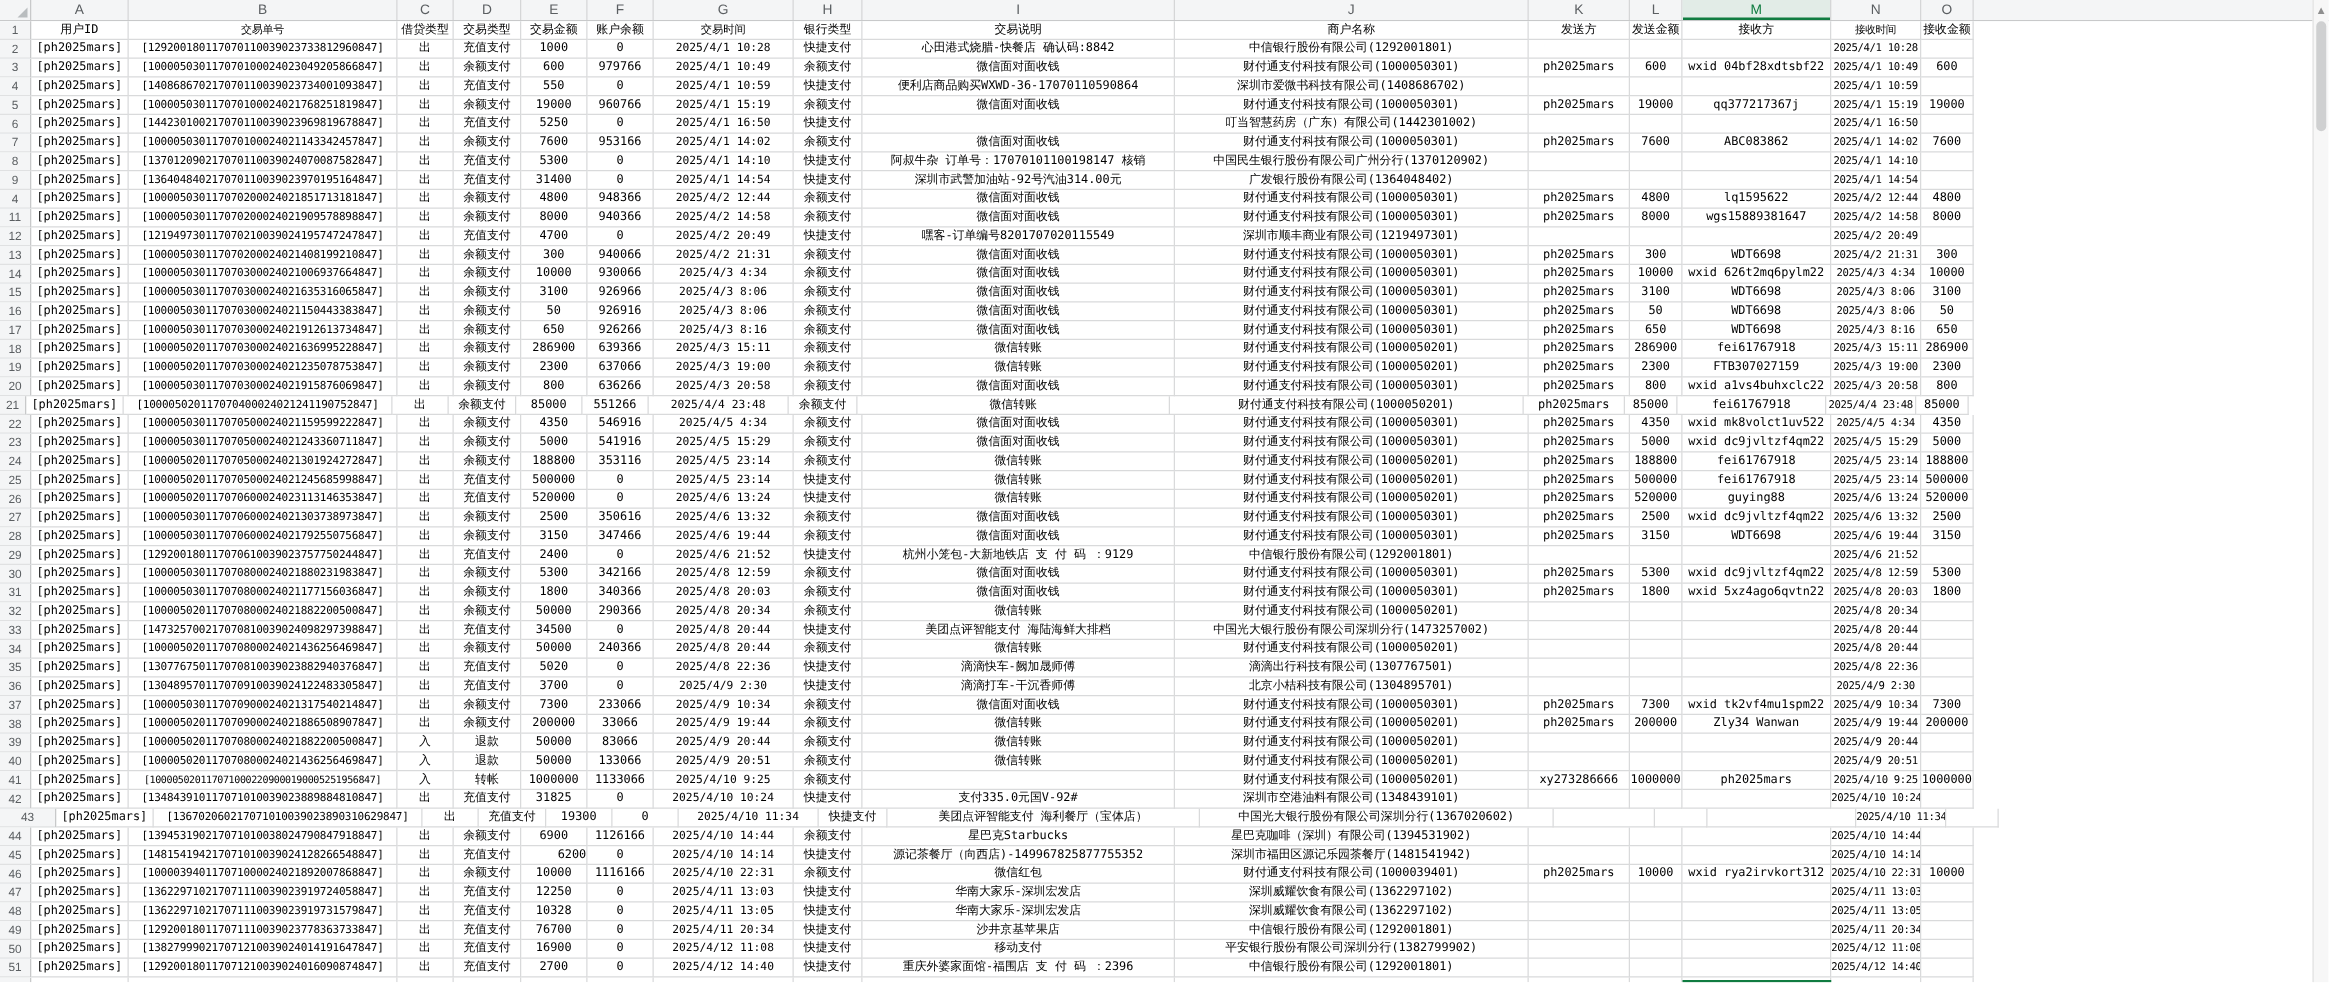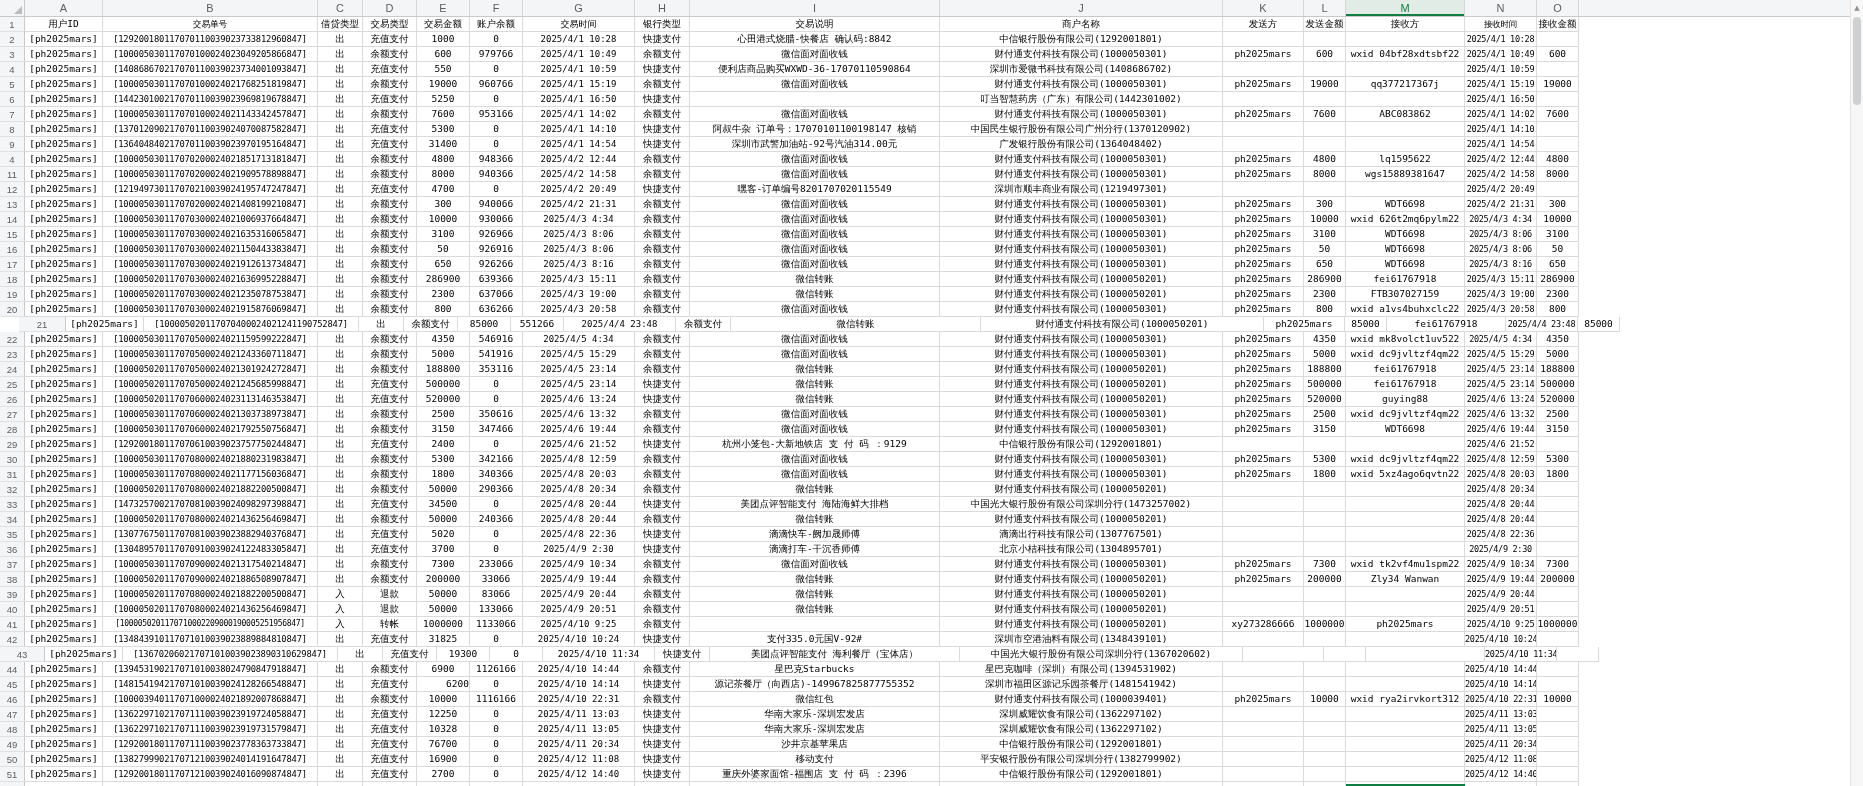--- a/index.html
+++ b/index.html
@@ -415,21 +415,21 @@
         <div class="cell c7" style="width: 55px;">余额支付</div>
         <div class="cell c8" style="width: 250px;">微信面对面收钱</div>
         <div class="cell c9" style="width: 283px;">财付通支付科技有限公司(1000050301)</div>
         <div class="cell c10" style="width: 81px;">ph2025mars</div>
         <div class="cell c11" style="width: 42px;">800</div>
         <div class="cell c12" style="width: 119px;">wxid a1vs4buhxclc22</div>
         <div class="cell c13" style="width: 72px;">2025/4/3 20:58</div>
         <div class="cell c14" style="width: 42px;">800</div>
       </div>
       <div class="row">
-        <div class="rn" style="width: 47px; margin-left: 19px;">21</div>
+        <div class="rn" style="width: 21px;">21</div>
         <div class="cell c0" style="width: 78px;">[ph2025mars]</div>
         <div class="cell c1" style="width: 215px;">[100005020117070400024021241190752847]</div>
         <div class="cell c2" style="width: 45px;">出</div>
         <div class="cell c3" style="width: 54px;">余额支付</div>
         <div class="cell c4" style="width: 53px;">85000</div>
         <div class="cell c5" style="width: 53px;">551266</div>
         <div class="cell c6" style="width: 112px;">2025/4/4 23:48</div>
         <div class="cell c7" style="width: 55px;">余额支付</div>
         <div class="cell c8" style="width: 250px;">微信转账</div>
         <div class="cell c9" style="width: 283px;">财付通支付科技有限公司(1000050201)</div>

